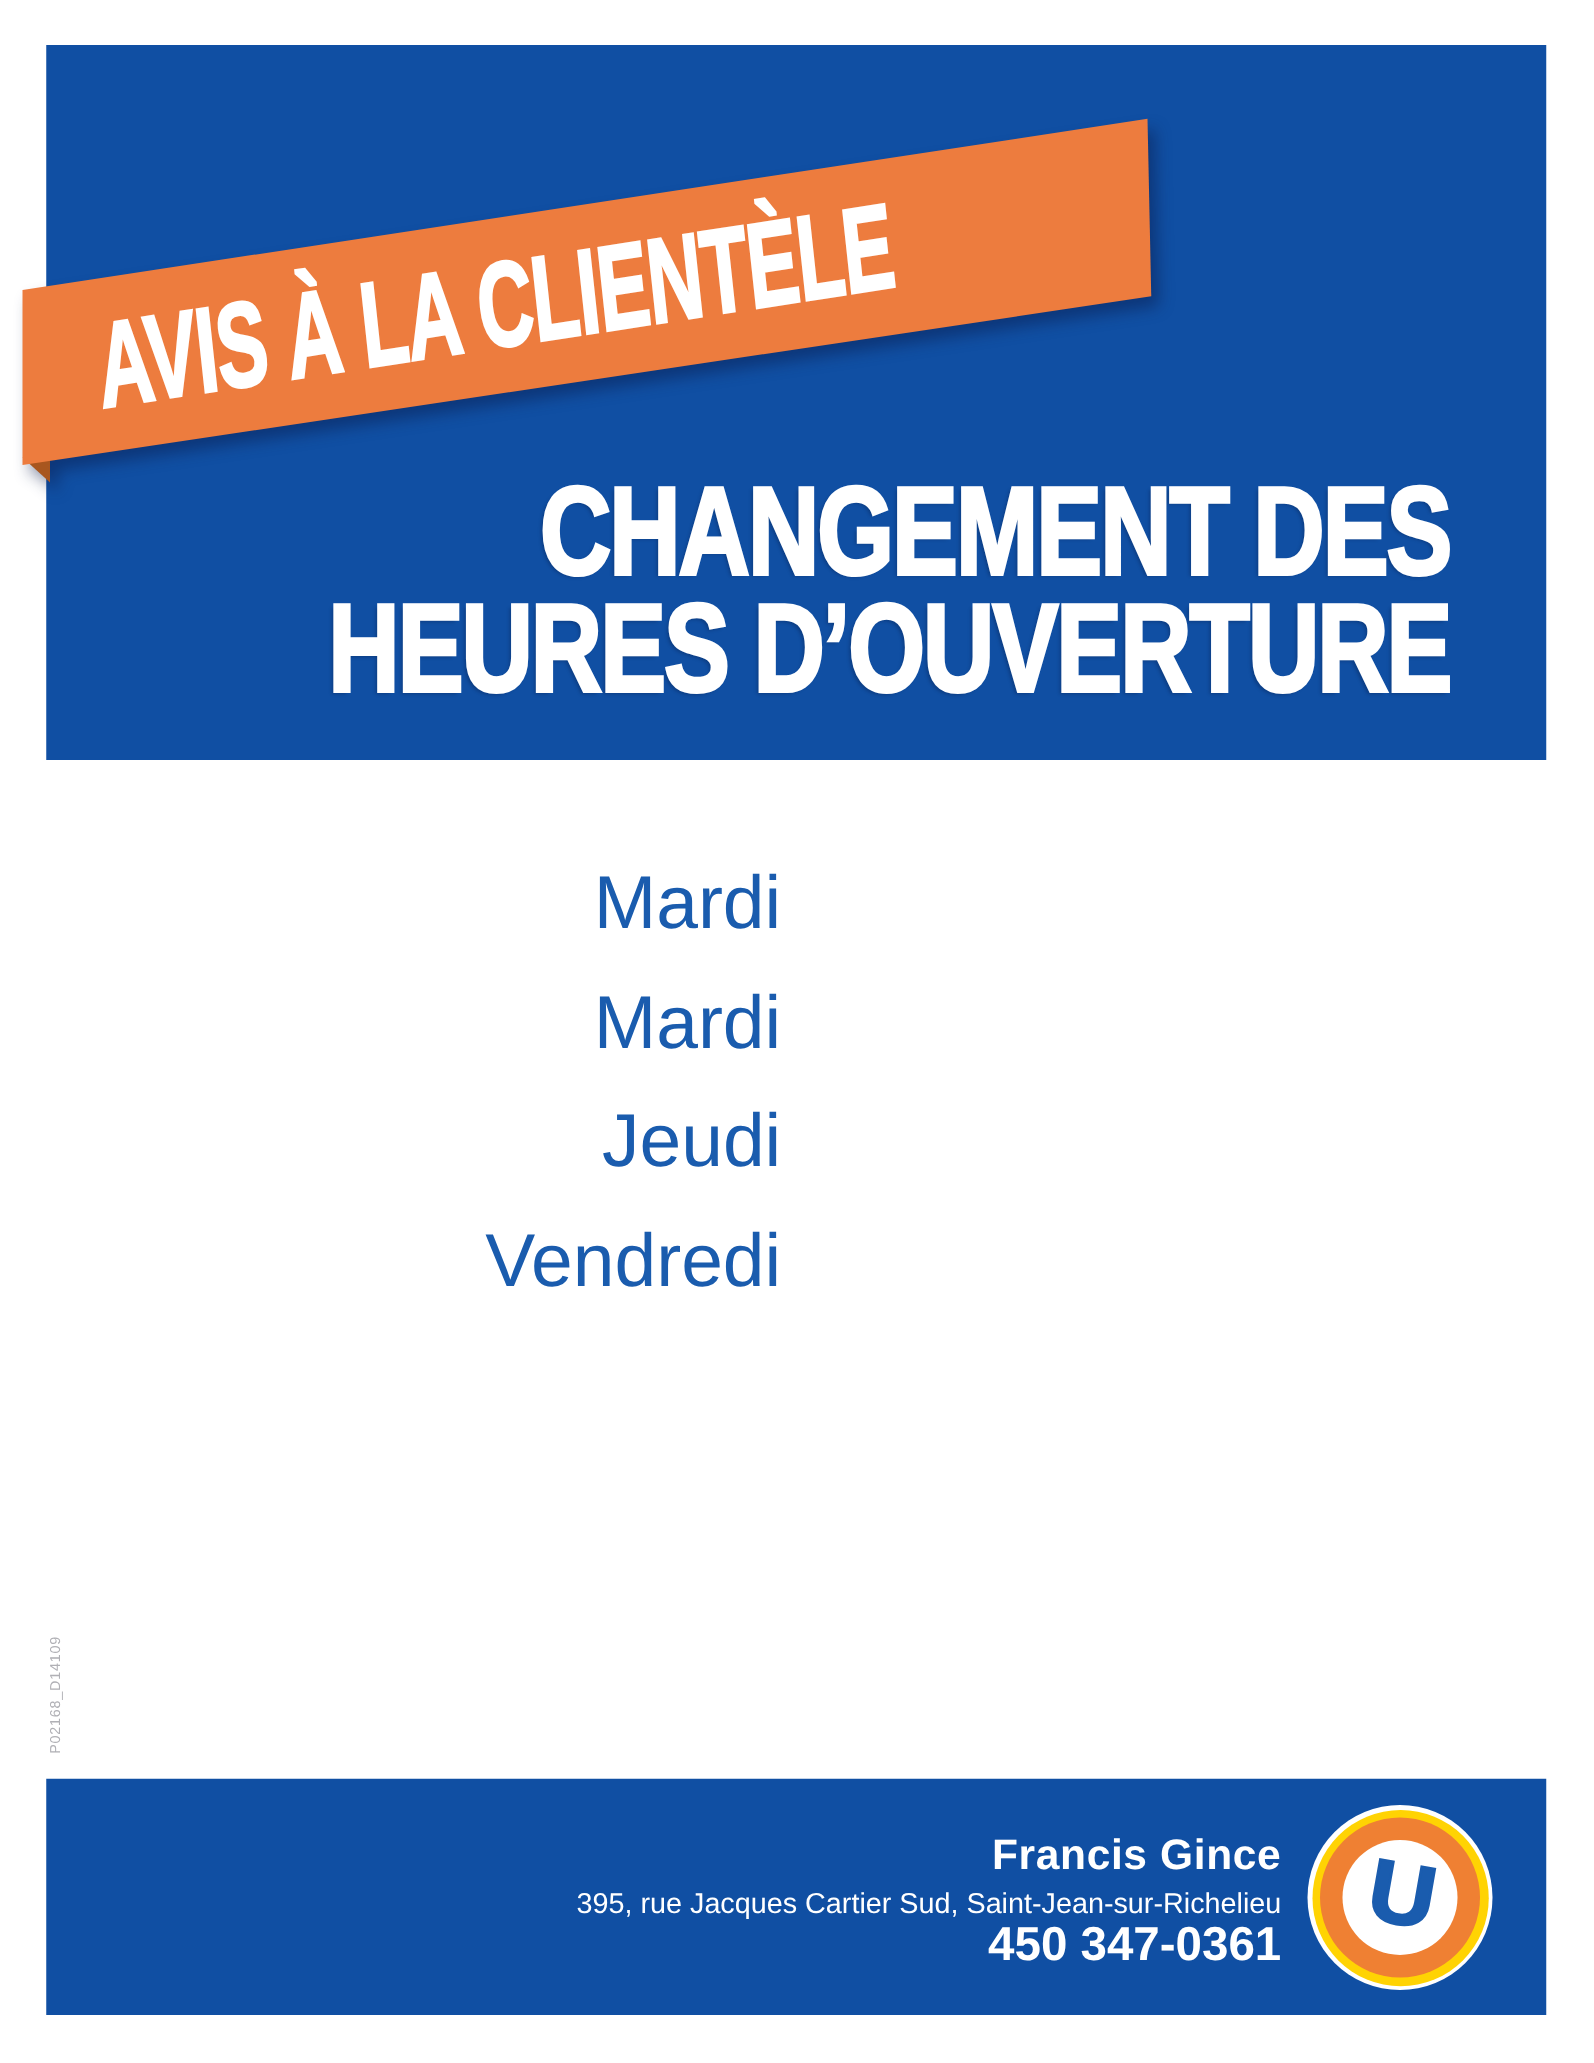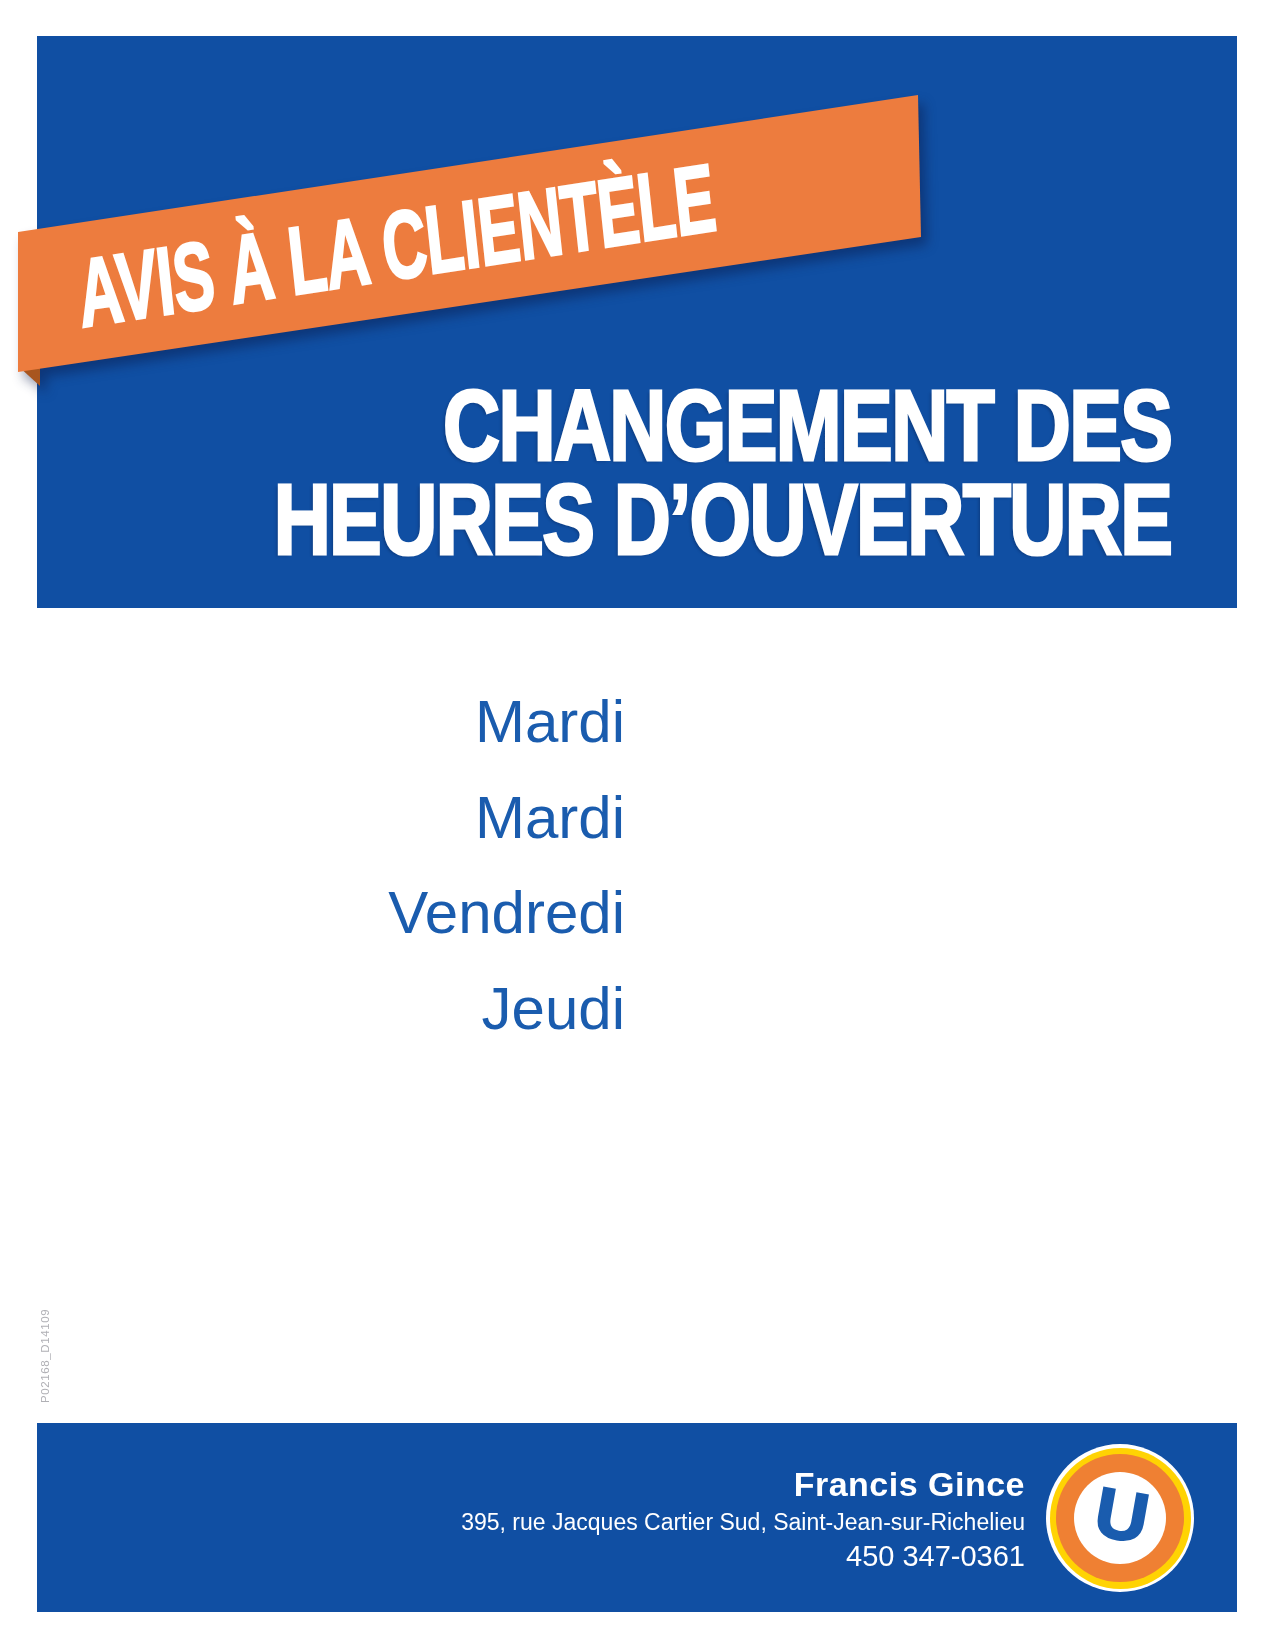--- a/index.html
+++ b/index.html
@@ -31,21 +31,21 @@
     display:flex;align-items:center;
   }
   .banner-text-inner{
     display:inline-block;white-space:nowrap;
     font-size:96px;font-weight:700;line-height:110px;color:#ffffff;
     letter-spacing:-1px;
     -webkit-text-stroke:2.5px #ffffff;
     transform:scaleX(0.64) skewX(-4deg);transform-origin:left center;
   }
   .page-title{
-    position:absolute;right:104px;top:378px;text-align:right;
+    position:absolute;right:115px;top:378px;text-align:right;
   }
   .page-title-inner{
     display:inline-block;text-align:right;white-space:nowrap;
     font-size:100px;line-height:94px;font-weight:700;color:#ffffff;
     letter-spacing:-2px;
     -webkit-text-stroke:3px #ffffff;
     text-shadow:-3px 2px 3px rgba(0,10,40,0.25);
     transform:scaleX(0.79);transform-origin:right top;
   }
   
@@ -66,21 +66,21 @@
     position:absolute;left:37px;top:1423px;width:1200px;height:189px;
     background:var(--brand-blue);
   }
   .footer-text{
     position:absolute;right:212px;top:40px;text-align:right;color:#ffffff;
     white-space:nowrap;
     margin-left:20px;
   }
   .footer-name{font-size:34px;line-height:42px;font-weight:700;letter-spacing:0.5px;}
   .footer-address{font-size:23px;line-height:34px;font-weight:400;}
-  .footer-phone{font-size:29px;line-height:34px;font-weight:400;}
+  .footer-phone{font-size:38px;line-height:34px;font-weight:700;}
   
   .logo{
     position:absolute;left:1009px;top:21px;width:148px;height:148px;
     border-radius:50%;background:#ffffff;
     display:flex;align-items:center;justify-content:center;
   }
   .logo-yellow{
     width:141px;height:141px;border-radius:50%;background:var(--logo-yellow);
     display:flex;align-items:center;justify-content:center;
   }
@@ -115,22 +115,22 @@
 <div class="page-title">
   <div class="page-title-inner">
     <div>CHANGEMENT DES</div>
     <div>HEURES D’OUVERTURE</div>
   </div>
 </div>
 
 <div class="days-list">
   <div>Mardi</div>
   <div>Mardi</div>
+  <div>Jeudi</div>
   <div>Vendredi</div>
-  <div>Jeudi</div>
 </div>
 
 <div class="print-code">P02168_D14109</div>
 
 <div class="footer-panel">
   <div class="footer-text">
     <div class="footer-name">Francis Gince</div>
     <div class="footer-address">395, rue Jacques Cartier Sud, Saint-Jean-sur-Richelieu</div>
     <div class="footer-phone">450 347-0361</div>
   </div>

